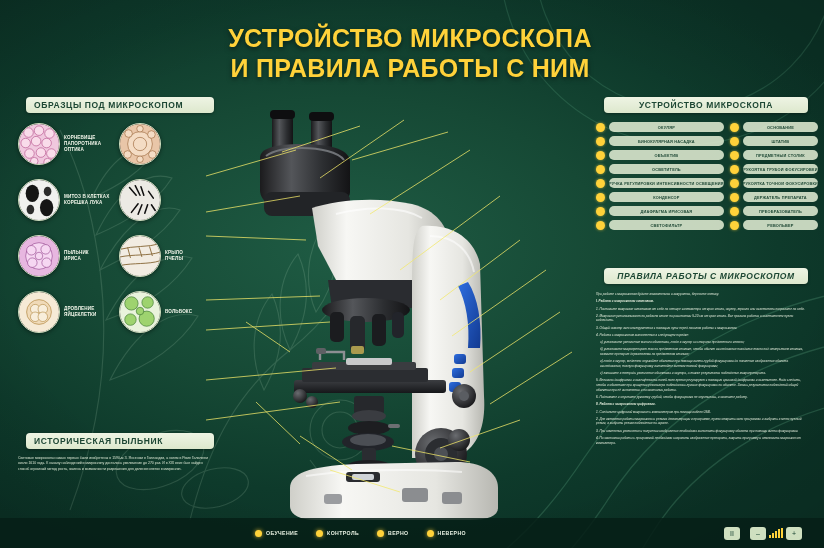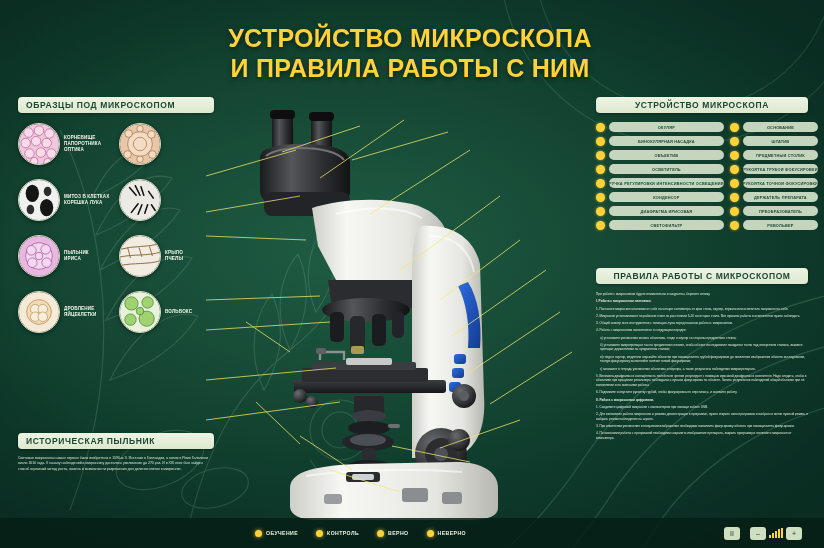--- a/index.html
+++ b/index.html
@@ -48,20 +48,21 @@
 
   
   .panel-head {
     background: linear-gradient(180deg, #eef4e4 0%, #dde8cd 100%);
     color: #1d4734;
     font-size: 8.5px; font-weight: bold; letter-spacing: .6px;
     border-radius: 4px;
     height: 16px; display: flex; align-items: center;
     padding: 0 8px;
     box-shadow: 0 1px 3px rgba(0,0,0,.35);
+    margin-left: 8px;
   }
   .panel-head.center { justify-content: center; }
 
   
   #samples-panel { position: absolute; left: 18px; top: 97px; width: 196px; }
   #samples-grid {
     margin-top: 10px;
     display: grid; grid-template-columns: 1fr 1fr; gap: 14px 6px;
   }
   .sample { display: flex; align-items: center; gap: 4px; }
@@ -104,21 +105,21 @@
     flex: 1 1 auto;
     height: 10px; border-radius: 5px;
     background: rgba(223,235,210,.88);
     color: #1d4734;
     font-size: 3.9px; font-weight: bold; letter-spacing: .2px;
     display: flex; align-items: center; justify-content: center;
     overflow: hidden; white-space: nowrap;
   }
 
   
-  #rules-panel { position: absolute; left: 596px; top: 268px; width: 212px; }
+  #rules-panel { position: absolute; left: 596px; top: 268px; width: 212px; font-style: italic; }
   #rules-body {
     margin-top: 8px;
     color: #e2ecdb; font-size: 3.15px; line-height: 1.48;
   }
   #rules-body p { margin: 0 0 2.6px 0; }
   #rules-body p.sub { margin-left: 4px; }
   #rules-body p.head { font-weight: bold; }
 
   
   #scope { position: absolute; left: 216px; top: 96px; width: 380px; height: 430px; }

